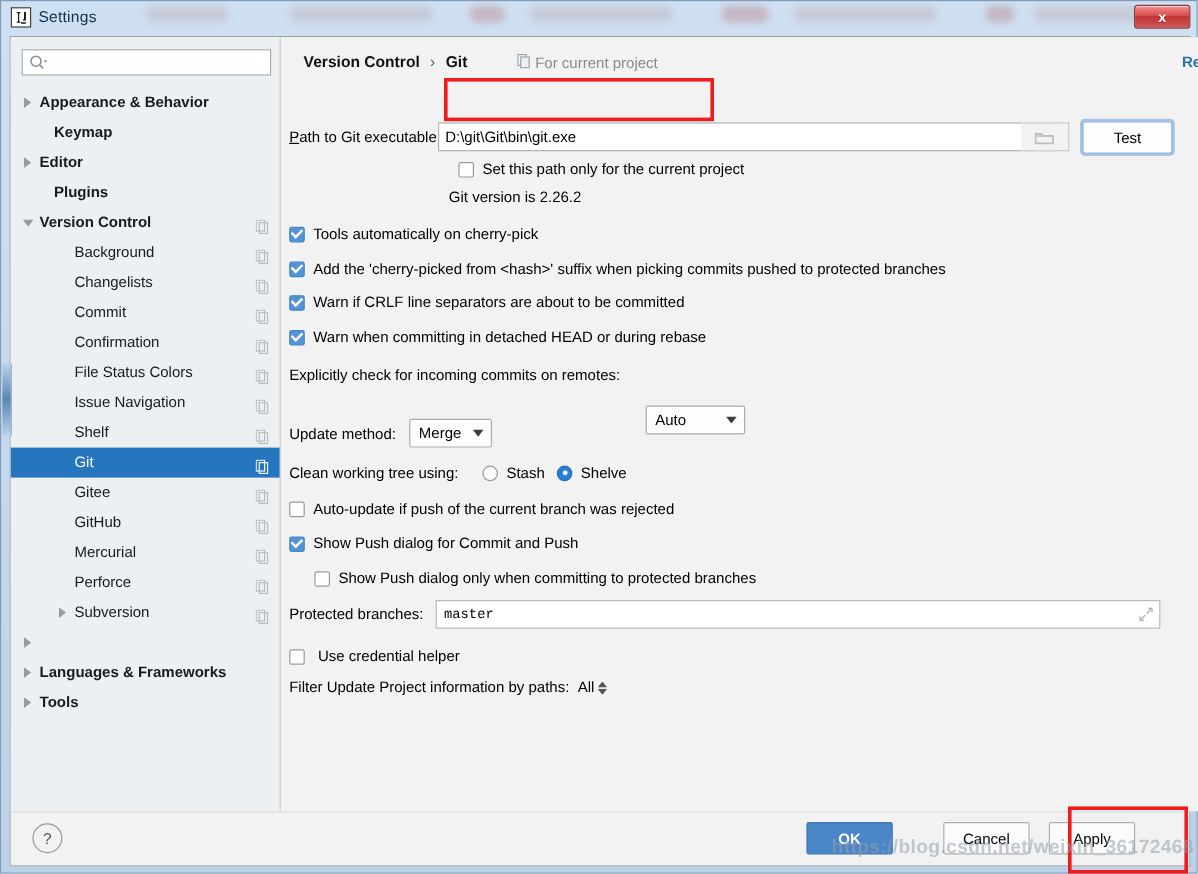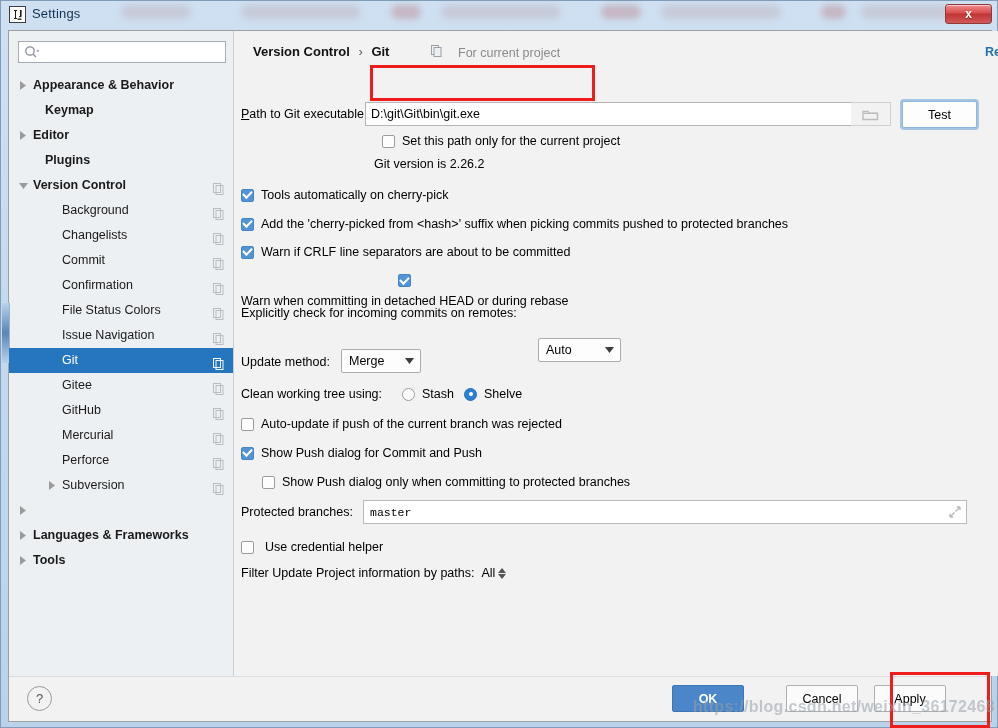--- a/index.html
+++ b/index.html
@@ -92,21 +92,21 @@
   }
 
   
   #main{
     position:absolute;left:226px;top:0;width:756px;height:645px;background:#f2f2f2;padding-left:43px;
   }
   #breadcrumb{position:absolute;left:18px;top:13px;font-size:13px;font-weight:bold;color:#111;}
   #breadcrumb .sep{font-weight:normal;color:#5a5a5a;margin:0 5px;}
   #scope-note{
     position:absolute;left:196px;top:14px;font-size:12.5px;color:#8a8a8a;
-    display:flex;align-items:center;gap:16px;
+    display:flex;align-items:center;gap:4px;
   }
   #reset-link{
     position:absolute;right:15px;top:14px;font-size:12.5px;color:#2470b3;
     font-weight:bold;cursor:pointer;
   }
 
   .lbl{position:absolute;font-size:12.5px;color:#000;}
   .underline-u{text-decoration:underline;}
 
   
@@ -332,20 +332,27 @@
                   <rect x="3" y="2.5" width="7" height="9" fill="none" stroke="#8f959b"></rect>
                 </svg></span>
             </div>
             <div class="tree-row">
               <span class="label" style="left: 53px;">Issue Navigation</span>
               <span class="copy-ic"><svg width="11" height="12" viewBox="0 0 11 12">
                   <rect x="0.5" y="0.5" width="7" height="9" fill="none" stroke="#8f959b"></rect>
                   <rect x="3" y="2.5" width="7" height="9" fill="none" stroke="#8f959b"></rect>
                 </svg></span>
             </div>
+            <div class="tree-row">
+              <span class="label" style="left: 53px;">Shelf</span>
+              <span class="copy-ic"><svg width="11" height="12" viewBox="0 0 11 12">
+                  <rect x="0.5" y="0.5" width="7" height="9" fill="none" stroke="#8f959b"></rect>
+                  <rect x="3" y="2.5" width="7" height="9" fill="none" stroke="#8f959b"></rect>
+                </svg></span>
+            </div>
             <div class="tree-row selected">
               <span class="label" style="left: 53px;">Git</span>
               <span class="copy-ic"><svg width="11" height="12" viewBox="0 0 11 12">
                   <rect x="0.5" y="0.5" width="7" height="9" fill="none" stroke="#ffffff"></rect>
                   <rect x="3" y="2.5" width="7" height="9" fill="none" stroke="#ffffff"></rect>
                 </svg></span>
             </div>
             <div class="tree-row">
               <span class="label" style="left: 53px;">Gitee</span>
               <span class="copy-ic"><svg width="11" height="12" viewBox="0 0 11 12">
@@ -457,37 +464,37 @@
           <span>Tools automatically on cherry-pick</span>
         </div>
         <div class="cb-row" style="left:6px;top:186px;">
           <span class="cbox checked"></span>
           <span>Add the 'cherry-picked from &lt;hash&gt;' suffix when picking commits pushed to protected branches</span>
         </div>
         <div class="cb-row" style="left:6px;top:214px;">
           <span class="cbox checked"></span>
           <span>Warn if CRLF line separators are about to be committed</span>
         </div>
-        <div class="cb-row" style="left:6px;top:243px;flex-direction:column;">
+        <div class="cb-row" style="left:6px;top:243px;">
           <span class="cbox checked"></span>
           <span>Warn when committing in detached HEAD or during rebase</span>
         </div>
 
         <div class="lbl" style="left:6px;top:275px;">Explicitly check for incoming commits on remotes:</div>
         <div class="combo" style="left:303px;top:269px;width:83px;margin-top:38px;">
           <span class="cval">Auto</span>
           <span class="carrow">
             <svg width="9" height="6" viewBox="0 0 9 6">
                 <path d="M0 0 h9 l-4.5 6 z" fill="#3c3c3c"></path>
               </svg>
           </span>
         </div>
 
         <div class="lbl" style="left:6px;top:324px;">Update method:</div>
-        <div class="combo" style="left:106px;top:318px;width:80px;">
+        <div class="combo" style="left:106px;top:318px;width:69px;">
           <span class="cval">Merge</span>
           <span class="carrow">
             <svg width="9" height="6" viewBox="0 0 9 6">
                 <path d="M0 0 h9 l-4.5 6 z" fill="#3c3c3c"></path>
               </svg>
           </span>
         </div>
 
         <div class="lbl" style="left:6px;top:356px;">Clean working tree using:</div>
         <div class="cb-row" style="left:167px;top:356px;text-align:right;">

